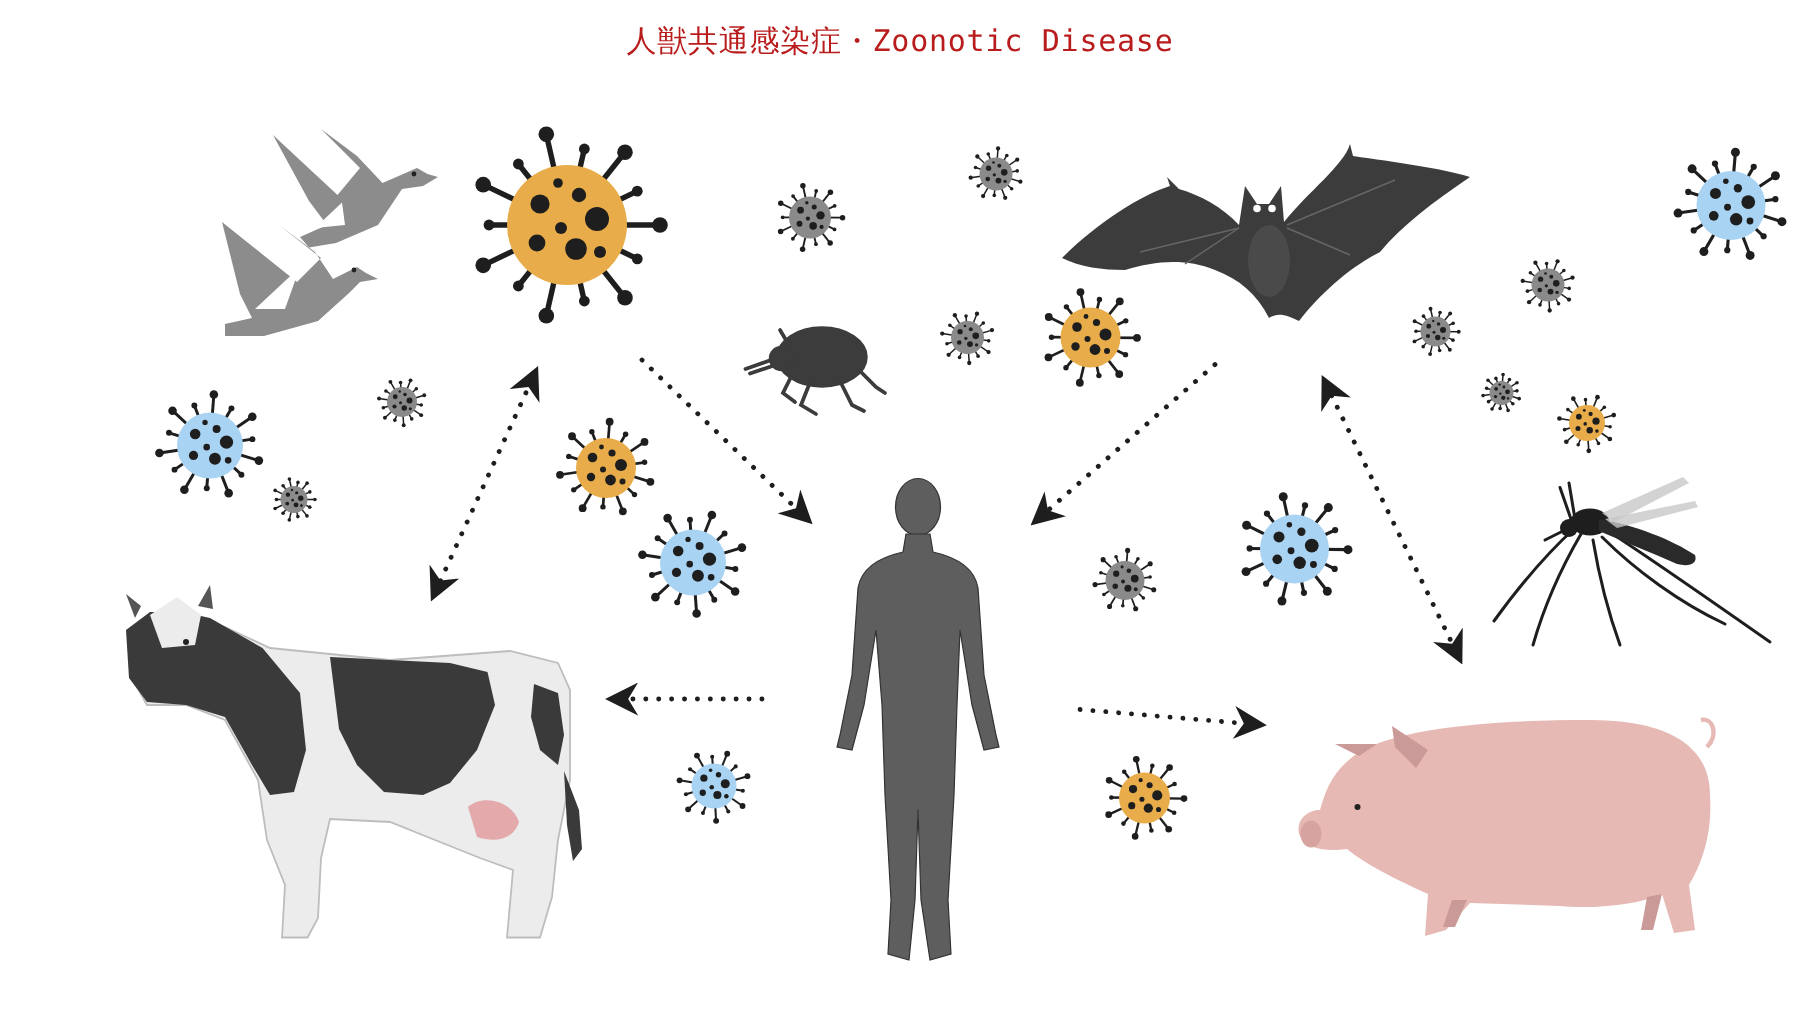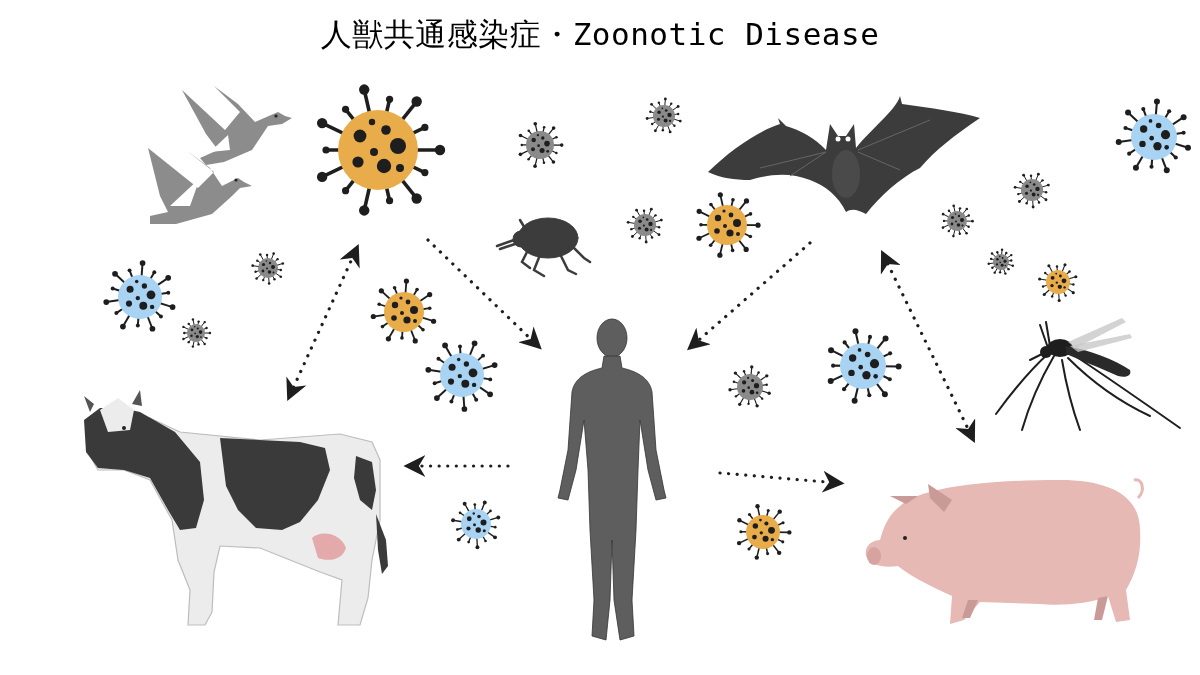--- a/index.html
+++ b/index.html
@@ -1,17 +1,17 @@
 <!DOCTYPE html>
 <html><head>
 <meta charset="utf-8">
 <style>
   html,body{margin:0;padding:0;background:#ffffff;}
   body{width:1200px;height:675px;position:relative;overflow:hidden;font-family:"DejaVu Sans",sans-serif;}
-  .title{position:absolute;left:0;top:14px;width:1200px;text-align:center;font-family:"DejaVu Sans Mono","Liberation Mono",monospace;font-size:31px;color:#000000;letter-spacing:0.5px;}
+  .title{position:absolute;left:0;top:14px;width:1200px;text-align:center;font-family:"DejaVu Sans Mono","Liberation Mono",monospace;font-size:20px;color:#b91c1c;letter-spacing:0.5px;}
   svg.scene{position:absolute;left:0;top:0;}
 </style>
 </head>
 <body>
 
 <div class="title">人獣共通感染症・Zoonotic Disease</div>
 
 <svg class="scene" width="1200" height="675" viewBox="0 0 1200 675">
   <defs>
     <marker id="arrowhead" viewBox="0 0 20 20" refX="14" refY="10" markerWidth="22" markerHeight="22" orient="auto-start-reverse" markerUnits="userSpaceOnUse">

